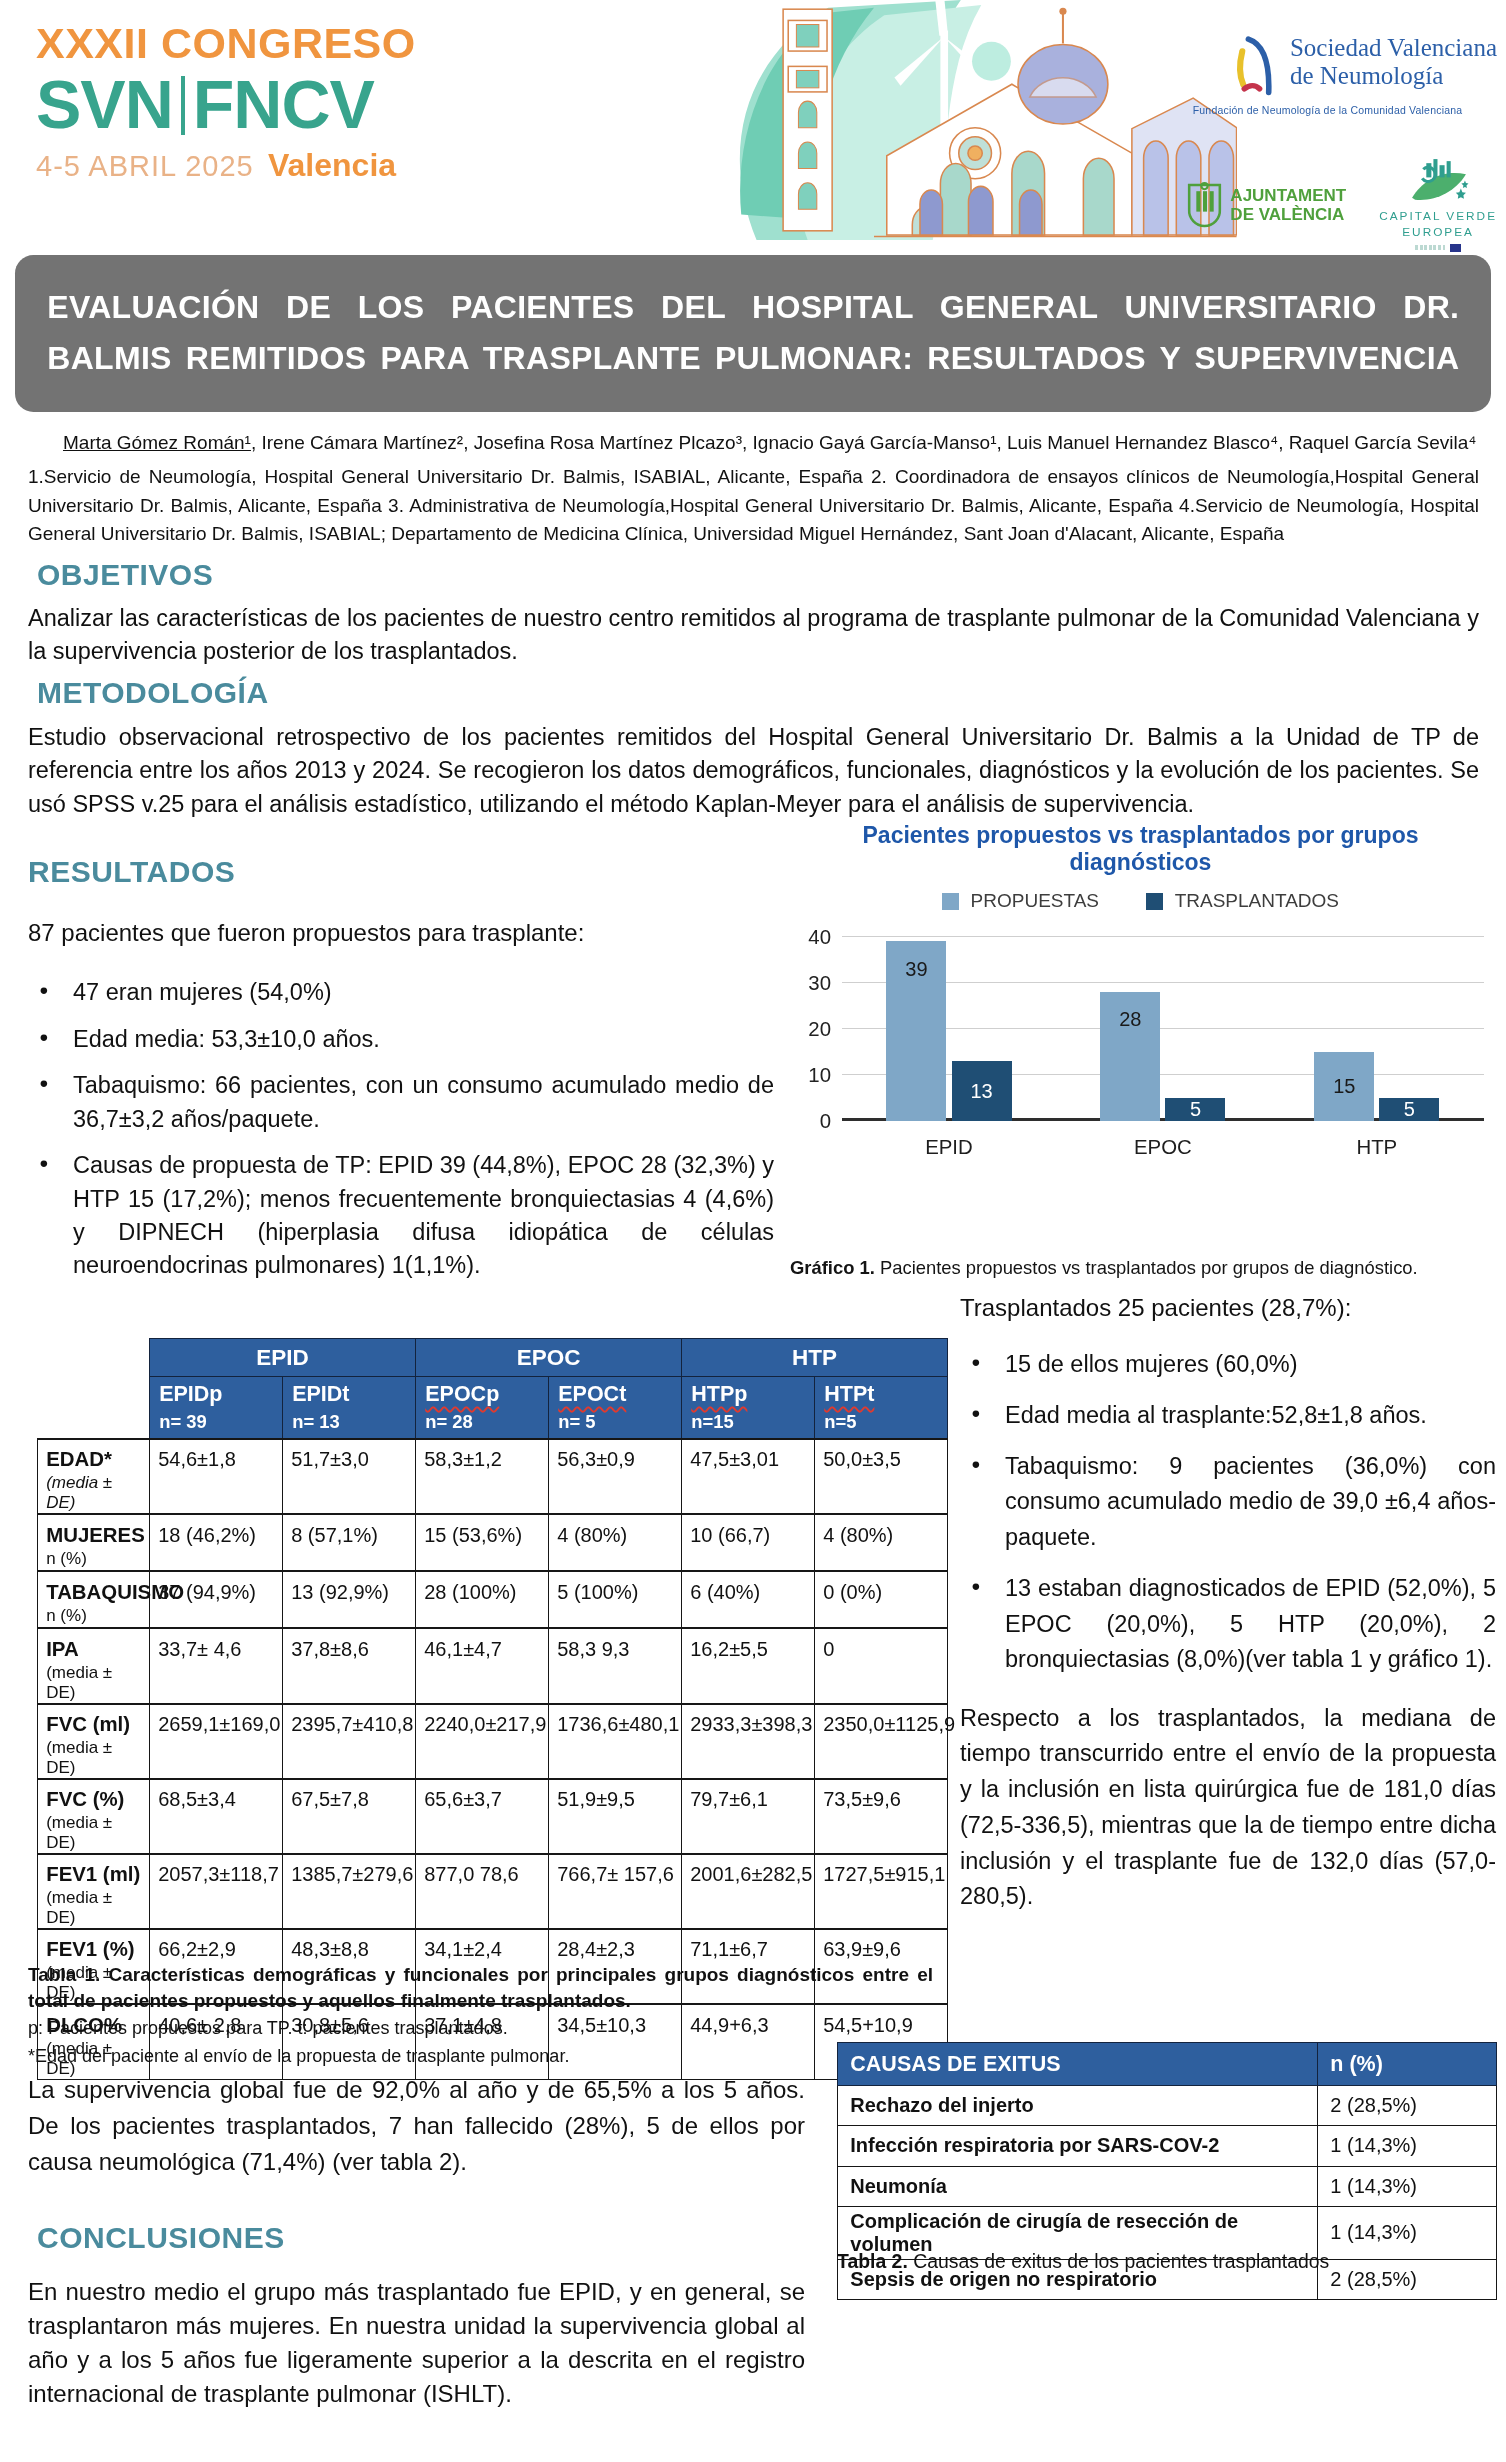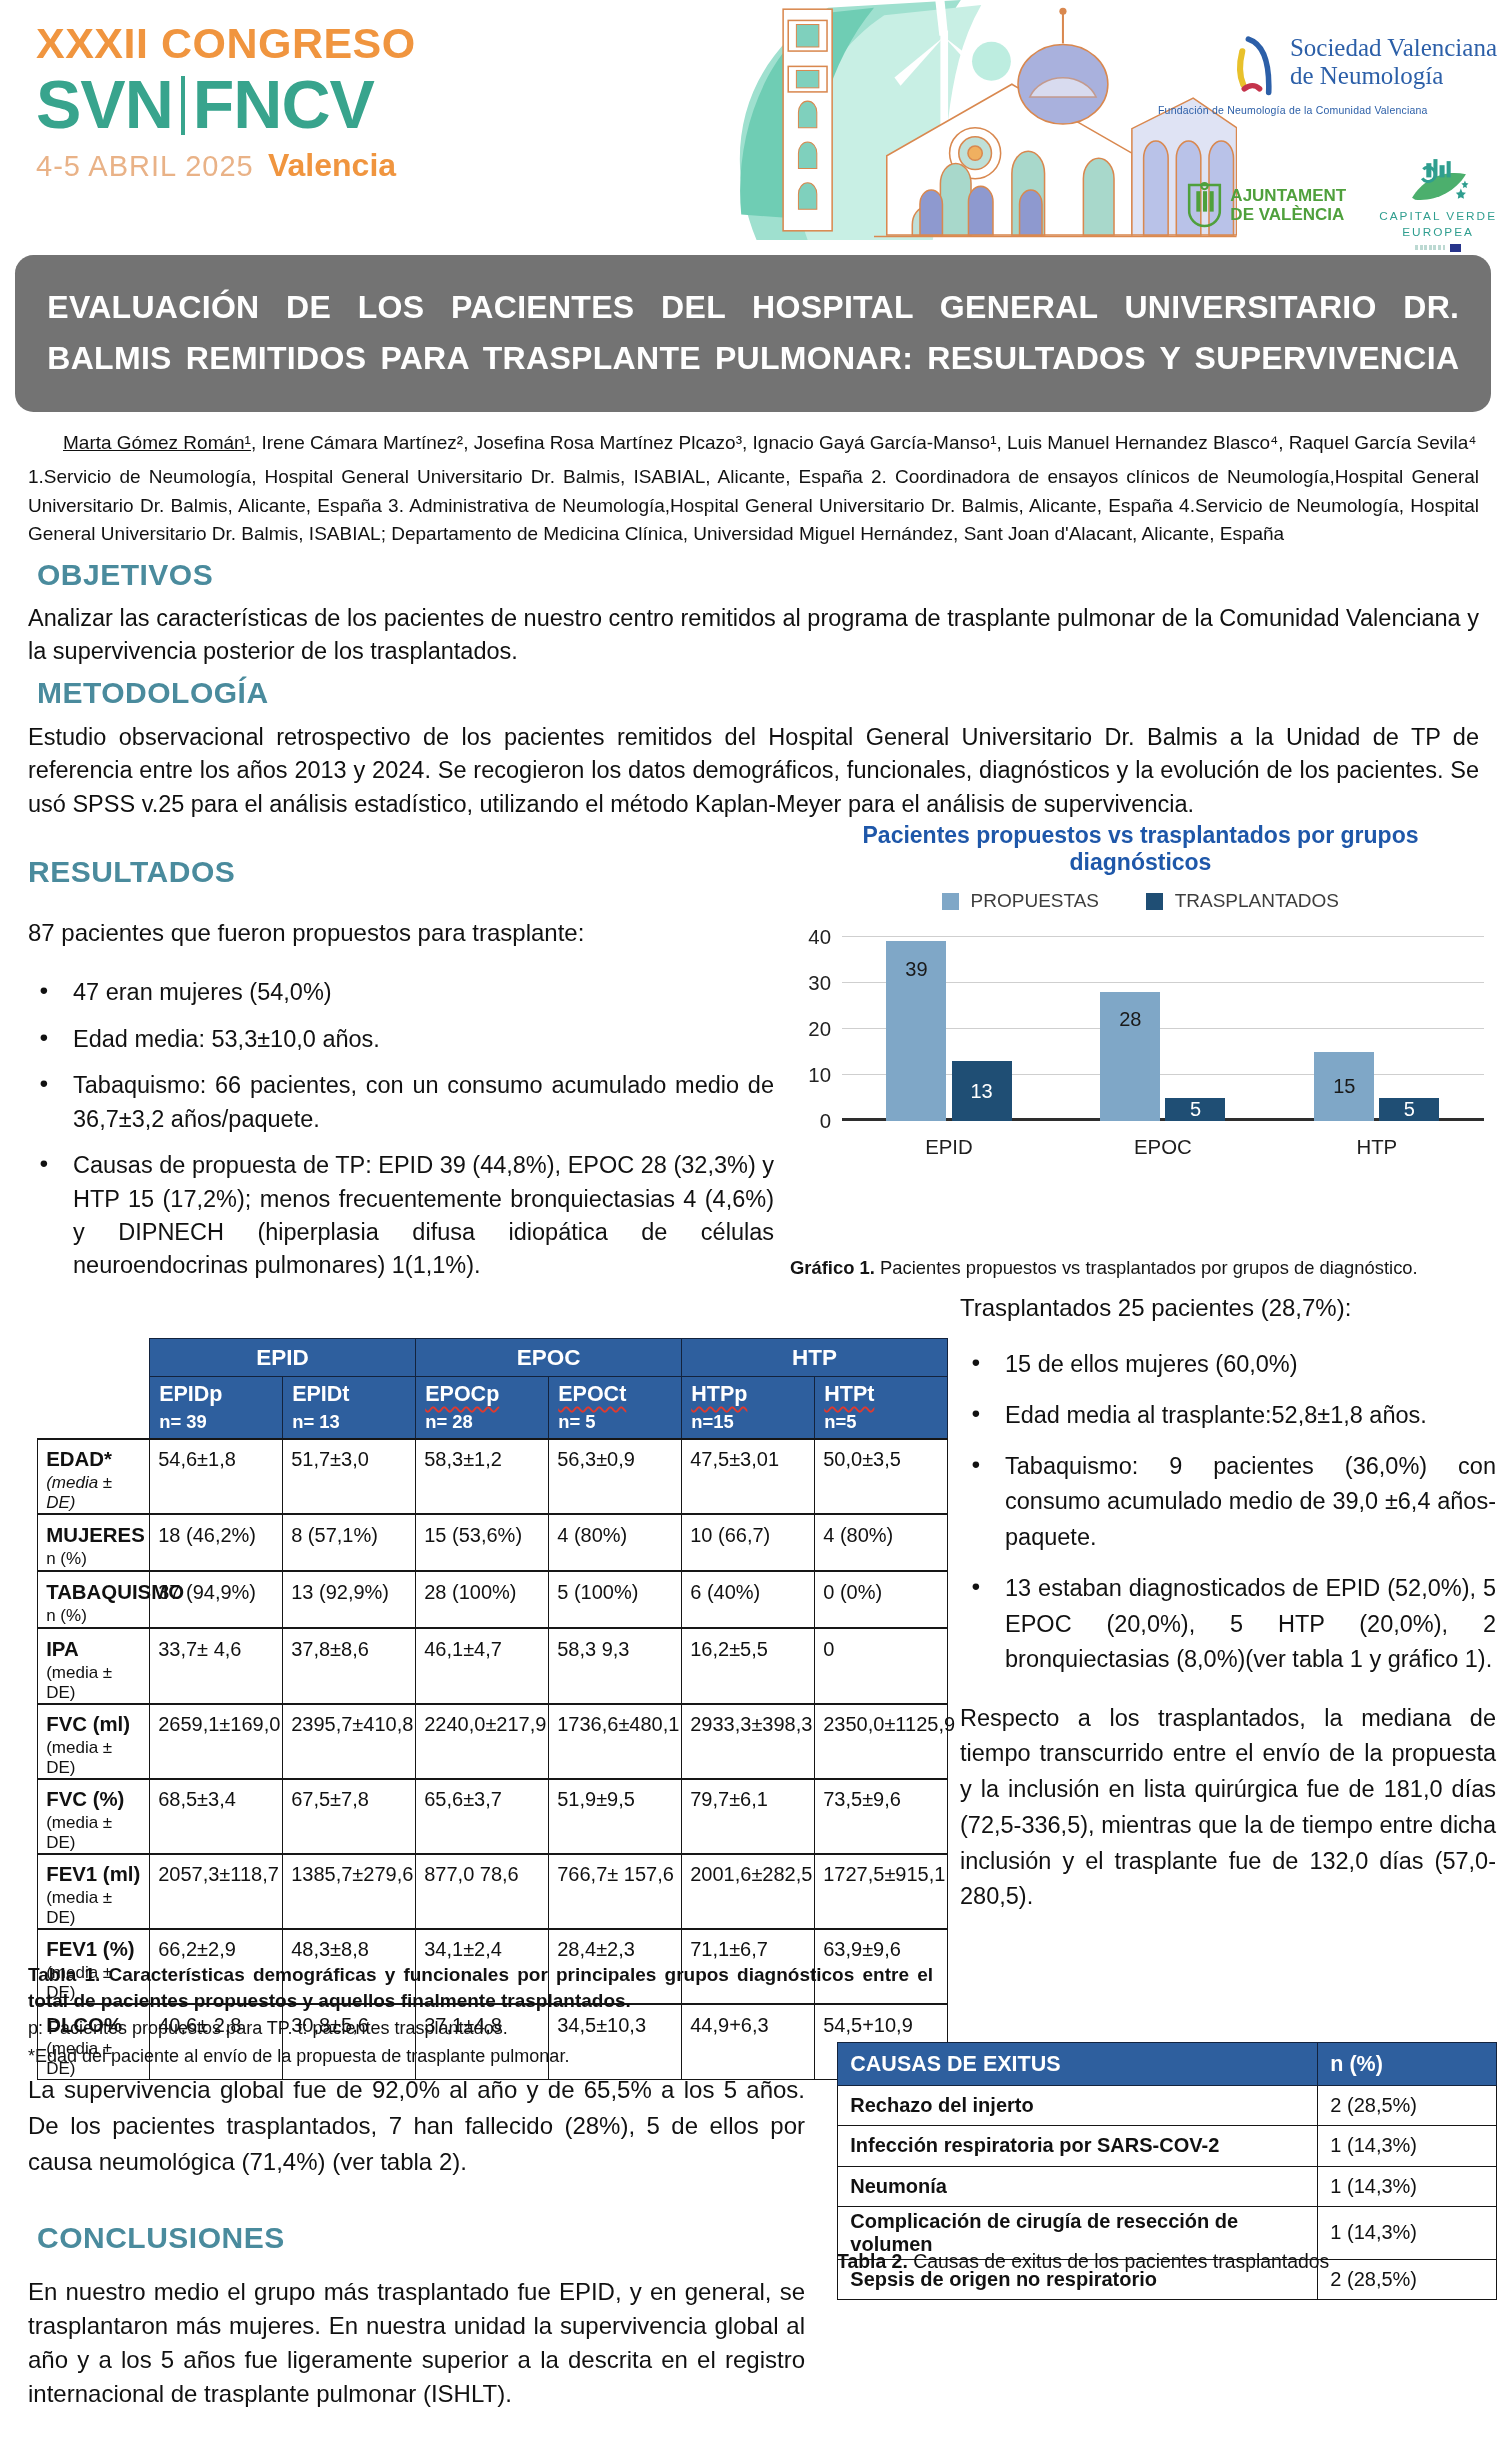--- a/index.html
+++ b/index.html
@@ -15,21 +15,21 @@
   .cdiv{width:3.6px;height:59px;background:#38A48D;margin:0 8.2px;}
   .c3{display:flex;gap:14.3px;align-items:baseline;margin-top:7.2px;}
   .cdate{font-size:29px;color:#E9B287;letter-spacing:1px;}
   .ccity{font-size:32px;font-weight:bold;color:#F0953F;}
 
   .illus{position:absolute;left:654px;top:0;width:583px;height:240px;}
 
   .rlogos{position:absolute;left:1158px;top:34px;width:339px;}
   .svnlogo{display:flex;gap:10.2px;align-items:flex-start;justify-content:flex-end;}
   .svn-t{font-family:"Liberation Serif",serif;color:#2C5FA8;font-size:25px;line-height:1.12;}
-  .svn-sub{color:#2C5FA8;font-size:10.5px;margin-top:5.1px;text-align:left;letter-spacing:0.2px;}
+  .svn-sub{color:#2C5FA8;font-size:10.5px;margin-top:5.1px;text-align:center;letter-spacing:0.2px;}
   .logorow{display:flex;gap:33px;margin-top:43px;align-items:center;justify-content:flex-end;}
   .ajt{display:flex;gap:7.2px;align-items:center;}
   .ajt-t{color:#4FA03C;font-weight:bold;font-size:17px;line-height:1.12;}
   .cv{display:flex;flex-direction:column;align-items:center;}
   .cv-t{color:#2F9E8F;font-size:11.8px;letter-spacing:2px;line-height:1.35;text-align:center;}
   .cv-flag{display:flex;gap:4.1px;align-items:center;margin-top:3.1px;}
   .cv-bars{width:30px;height:5.1px;background:repeating-linear-gradient(90deg,#bcd9d2 0 3.1px,#fff 3.1px 4.6px);}
   .cv-eu{width:11.2px;height:7.7px;background:#27348b;position:relative;}
 
   

